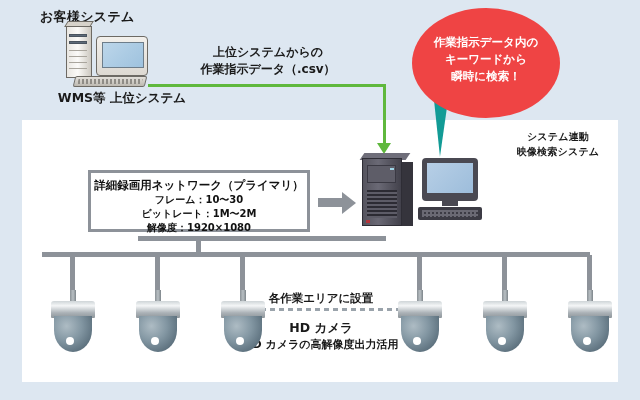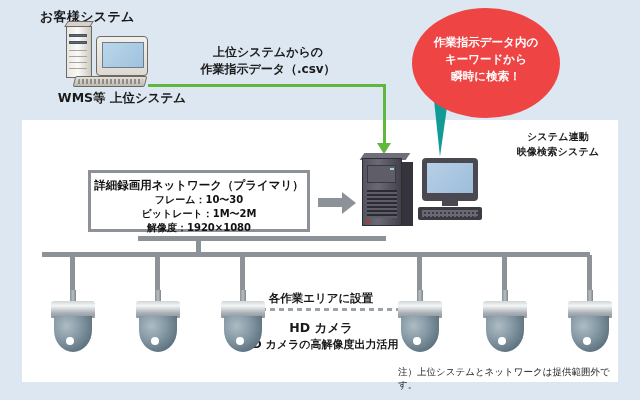--- a/index.html
+++ b/index.html
@@ -463,14 +463,13 @@
       </div>
       <div class="camera" style="left: 562px;">
         <div class="cam-stem"></div>
         <div class="cam-collar"></div>
         <div class="cam-dome">
           <div class="cam-lens"></div>
         </div>
       </div>
     </div>
 
-  <div id="footnote" class="abs jp">注）上位システムとネットワークは提供範囲外です。</div>
 </div>
 
 </body></html>

